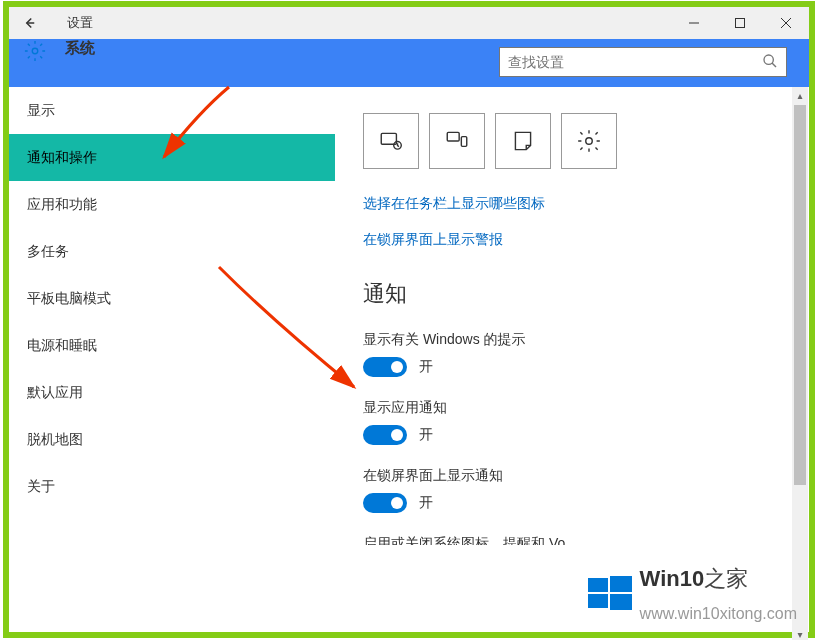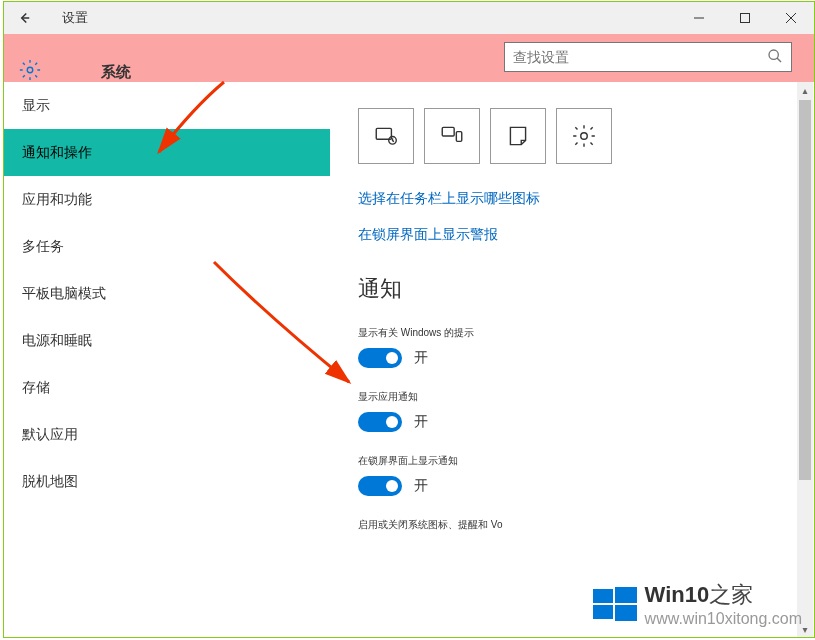--- a/index.html
+++ b/index.html
@@ -9,21 +9,21 @@
       color: #333;
       background: #fff;
       width: 815px;
       height: 640px;
       position: relative;
       overflow: hidden;
     }
     .window {
       width: 812px;
       height: 637px;
-      border: 1px solid #84cc16;
+      border: 6px solid #84cc16;
       position: relative;
       background: #fff;
       margin-left: 3px;
       margin-top: 1px;
     }
     .titlebar {
       height: 32px;
       background: #f0f0f0;
       display: flex;
       align-items: center;
@@ -52,26 +52,25 @@
       width: 46px;
       height: 32px;
       display: flex;
       align-items: center;
       justify-content: center;
       font-size: 12px;
       color: #333;
     }
     .header-row {
       height: 48px;
-      background: #fca5a5;
-      display: flex;
-      align-items: flex-end;
+      background: #3b82f6;
+      display: flex;
+      align-items: flex-start;
       padding: 0 14px;
       position: relative;
-      gap: 41px;
     }
     .gear-small {
       width: 24px;
       height: 24px;
       display: flex;
       align-items: center;
       justify-content: center;
       color: #0078d7;
     }
     .system-label {
@@ -155,21 +154,21 @@
     .section-title {
       font-size: 22px;
       font-weight: 400;
       margin-top: 30px;
       margin-bottom: 22px;
     }
     .toggle-row {
       margin-bottom: 22px;
     }
     .toggle-label {
-      font-size: 10px;
+      font-size: 14px;
       margin-bottom: 8px;
       margin-top: 12px;
     }
     .toggle-control {
       display: flex;
       align-items: center;
       gap: 12px;
     }
     .toggle-switch {
       width: 44px;
@@ -231,20 +230,21 @@
       gap: 6px;
     }
     .wm-logo {
       width: 48px;
       height: 48px;
     }
     .wm-text {
       display: flex;
       flex-direction: column;
       line-height: 1.25;
+      gap: 12px;
     }
     .wm-main {
       font-size: 22px;
       font-weight: bold;
       color: #333;
     }
     .wm-thin { font-weight: 400; color: #444;}
     .wm-sub {
       font-size: 16px;
       color: #999;
@@ -315,27 +315,27 @@
     <div class="sidebar-item">
         <span>多任务</span>
       </div>
     <div class="sidebar-item">
         <span>平板电脑模式</span>
       </div>
     <div class="sidebar-item">
         <span>电源和睡眠</span>
       </div>
     <div class="sidebar-item">
-        <span>存储</span>
-      </div>
-    <div class="sidebar-item">
         <span>默认应用</span>
       </div>
     <div class="sidebar-item">
         <span>脱机地图</span>
+      </div>
+    <div class="sidebar-item">
+        <span>关于</span>
       </div>
   </div>
 
   <div class="content">
     <div class="icon-tiles" style="margin-top:26px;">
       <div class="tile">
         <svg width="26" height="26" viewBox="0 0 24 24" fill="none" stroke="#333" stroke-width="1.3">
             <rect x="3" y="5" width="14" height="10" rx="1"></rect>
             <circle cx="18" cy="16" r="3.5"></circle>
             <path d="M18 14v2l1.2 1.2"></path>

